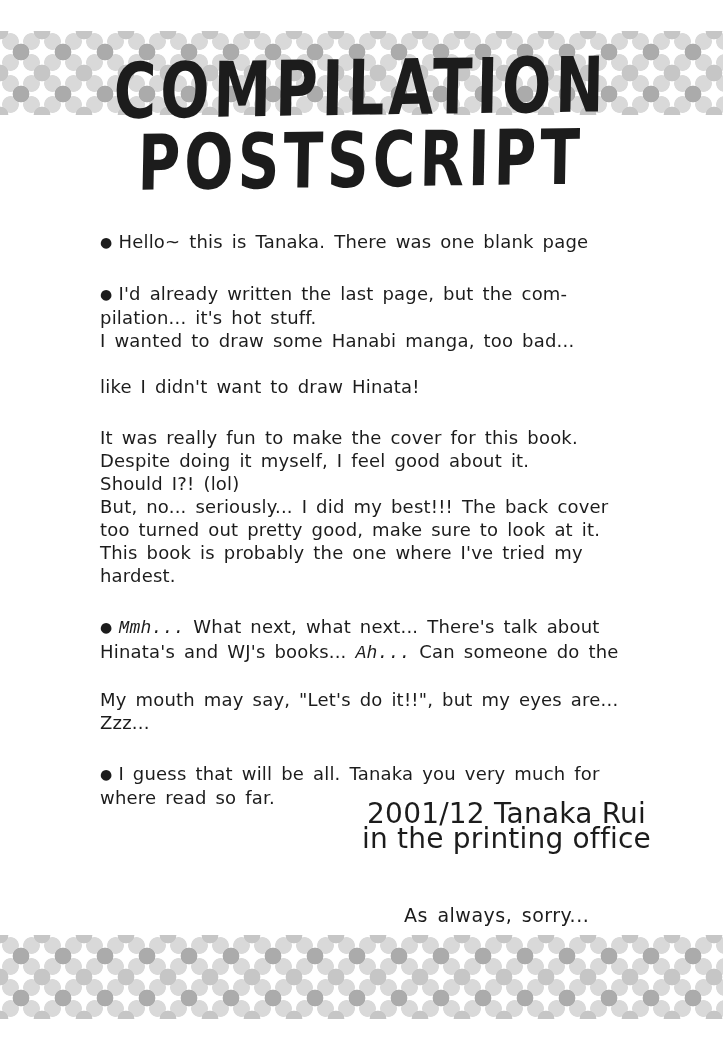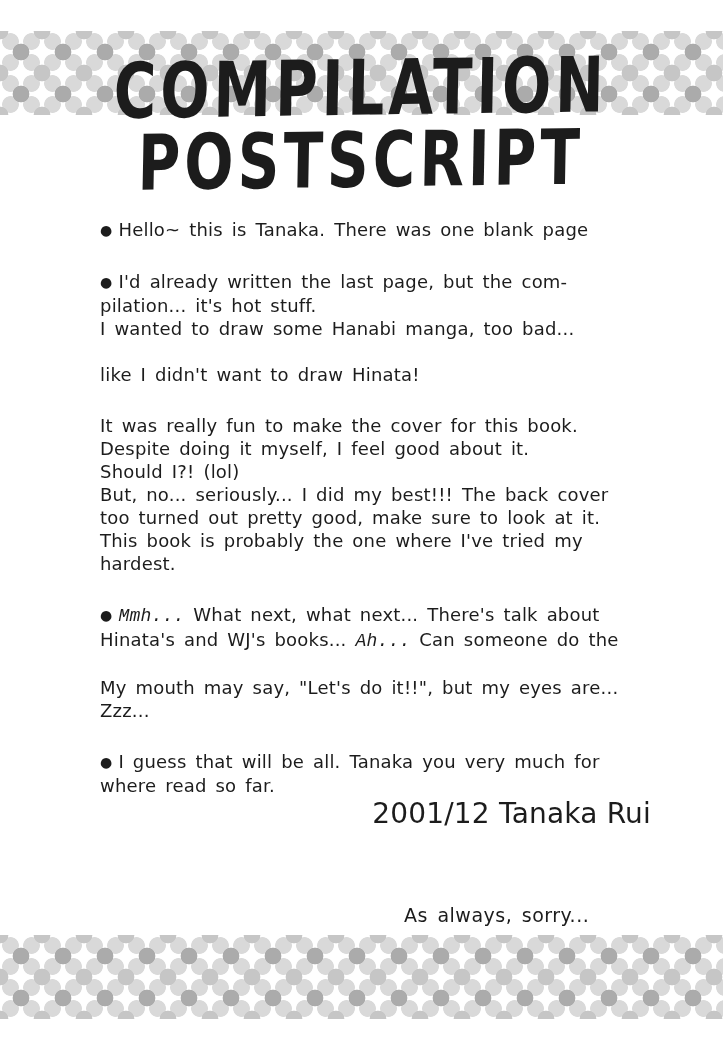--- a/index.html
+++ b/index.html
@@ -44,21 +44,21 @@
     transform: scaleY(1.32) skewX(-2deg) rotate(-0.6deg);
     transform-origin: center top;
     white-space: nowrap;
   }
   .t1 { top: 50px; }
   .t2 { top: 122px; }
 
   
   .body-text {
     position: absolute;
-    top: 218px;
+    top: 230px;
     left: 100px;
     width: 590px;
     font-size: 18px;
     line-height: 23px;
     letter-spacing: 0.2px;
     word-spacing: 3px;
     color: var(--ink, #1c1c1c);
   }
   .body-text p { margin: 0; }
   .body-text p + p { margin-top: 28px; }
@@ -108,17 +108,18 @@
   <div class="body-text" id="body-text">
       <p><span class="bullet">●</span><span>Hello~ this is Tanaka. There was one blank page</span><br></p>
       <p><span class="bullet">●</span><span>I'd already written the last page, but the com-</span><br><span>pilation... it's hot stuff.</span><br><span>I wanted to draw some Hanabi manga, too bad...</span><br><br><span>like I didn't want to draw Hinata!</span></p>
       <p><span>It was really fun to make the cover for this book.</span><br><span>Despite doing it myself, I feel good about it.</span><br><span>Should I?! (lol)</span><br><span>But, no... seriously... I did my best!!! The back cover</span><br><span>too turned out pretty good, make sure to look at it.</span><br><span>This book is probably the one where I've tried my</span><br><span>hardest.</span></p>
       <p><span class="bullet">●</span><span class="it">Mmh...</span><span> What next, what next... There's talk about</span><br><span>Hinata's and WJ's books... </span><span class="it">Ah...</span><span> Can someone do the</span><br><br><span>My mouth may say, "Let's do it!!", but my eyes are...</span><br><span>Zzz...</span></p>
       <p><span class="bullet">●</span><span>I guess that will be all. Tanaka you very much for</span><br><span>where read so far.</span></p>
     </div>
 
   <div class="signature">
     <span>2001/12 Tanaka Rui</span><br>
+    <span>in the printing office</span>
   </div>
 
   <div class="footer-note">As always, sorry...</div>
 
 </div>
 
 </body></html>

